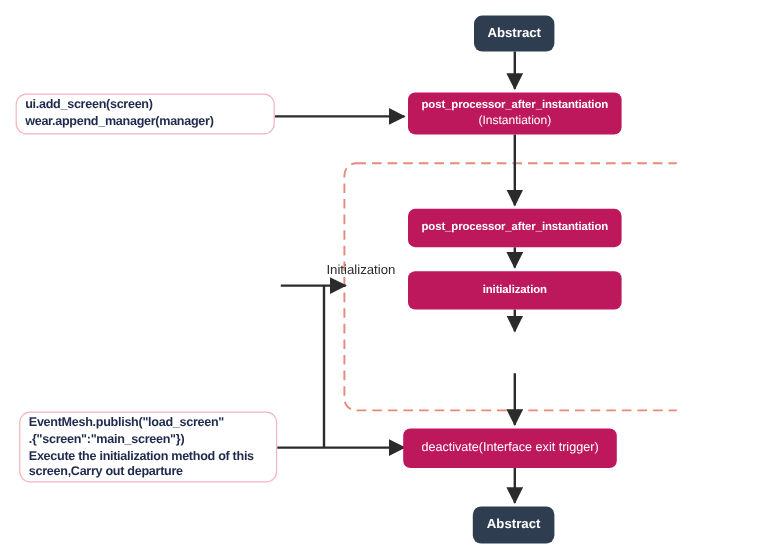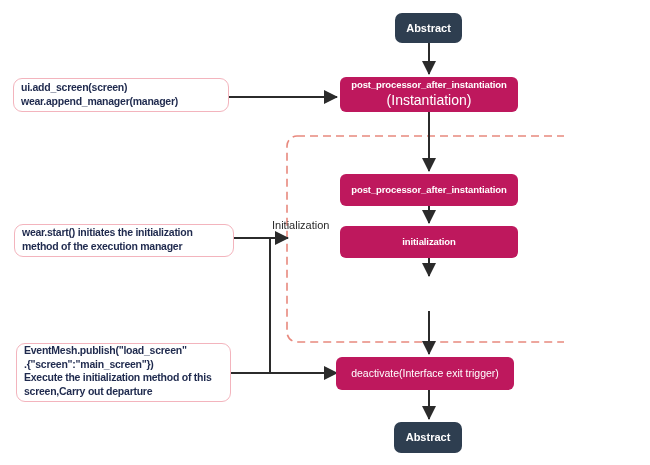--- a/index.html
+++ b/index.html
@@ -9,27 +9,27 @@
   }
   #wires{position:absolute;left:0;top:0;width:650px;height:465px;}
   .node{
     position:absolute;display:flex;flex-direction:column;align-items:center;
     justify-content:center;text-align:center;box-sizing:border-box;
     border-radius:6px;color:#ffffff;line-height:1.15;
   }
   .node.green{background:#be185d;}
   .node.dark{background:#2e3e50;border-radius:7px;}
   .node .t-bold{font-weight:bold;font-size:9.5px;letter-spacing:-0.1px;}
-  .node .t-sub{font-weight:normal;font-size:14px;margin-top:1px;}
+  .node .t-sub{font-weight:normal;font-size:10px;margin-top:1px;}
   .node .t-reg{font-weight:normal;font-size:10.5px;}
   .node .t-abs{font-weight:bold;font-size:11px;}
   .annotation{
     position:absolute;box-sizing:border-box;background:#ffffff;
     border:1.6px solid #f3b4bd;border-radius:9px;
-    display:flex;align-items:flex-end;
+    display:flex;align-items:flex-start;
     padding:2px 7px;color:#1f2a4e;font-weight:bold;font-size:10.5px;
     letter-spacing:-0.25px;line-height:13.8px;white-space:pre-line;z-index:3;
   }
   .phase-label{
     position:absolute;font-size:11px;color:#2b2b2b;font-weight:normal;z-index:2;
   }
   .node{z-index:2;}
 </style>
 </head>
 <body>
@@ -82,24 +82,20 @@
 
   <div class="node dark" style="left:394px;top:422px;width:68px;height:31px;">
     <span class="t-abs">Abstract</span>
   </div>
 
   <div class="annotation" style="left:13px;top:78px;width:216px;height:34px;">
     <span>ui.add_screen(screen)
 wear.append_manager(manager)</span>
   </div>
 
-  <div class="annotation" style="left:14px;top:224px;width:220px;height:33px;">
-    <span>wear.start() initiates the initialization
-method of the execution manager</span>
-  </div>
 
   <div class="annotation" style="left:16px;top:343px;width:215px;height:59px;">
     <span>EventMesh.publish("load_screen"
 .{"screen":"main_screen"})
 Execute the initialization method of this
 screen,Carry out departure</span>
   </div>
 
   <div class="phase-label" style="left:272px;top:219px;">Initialization</div>
 

